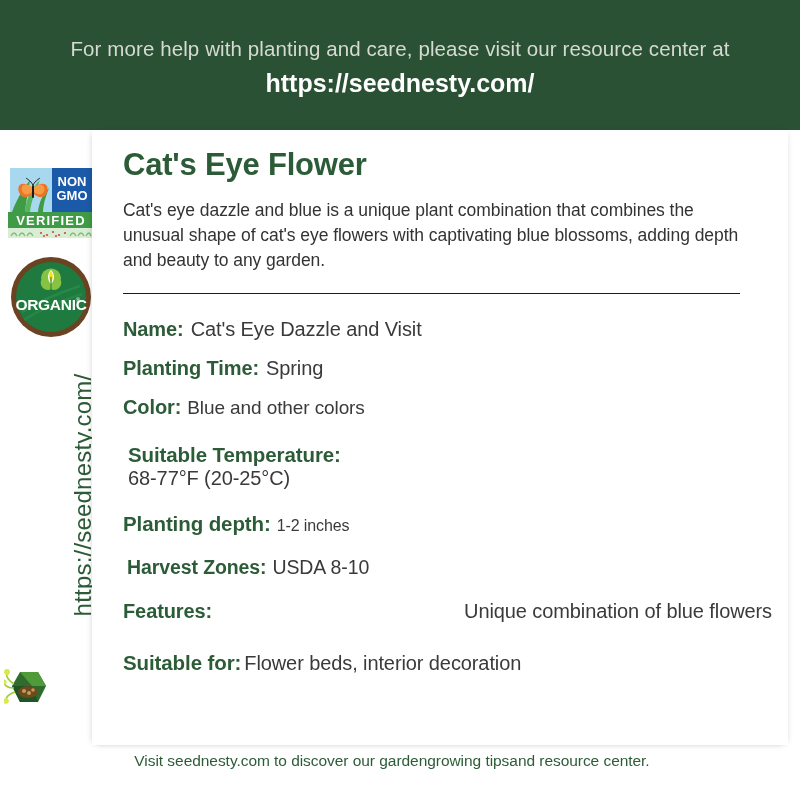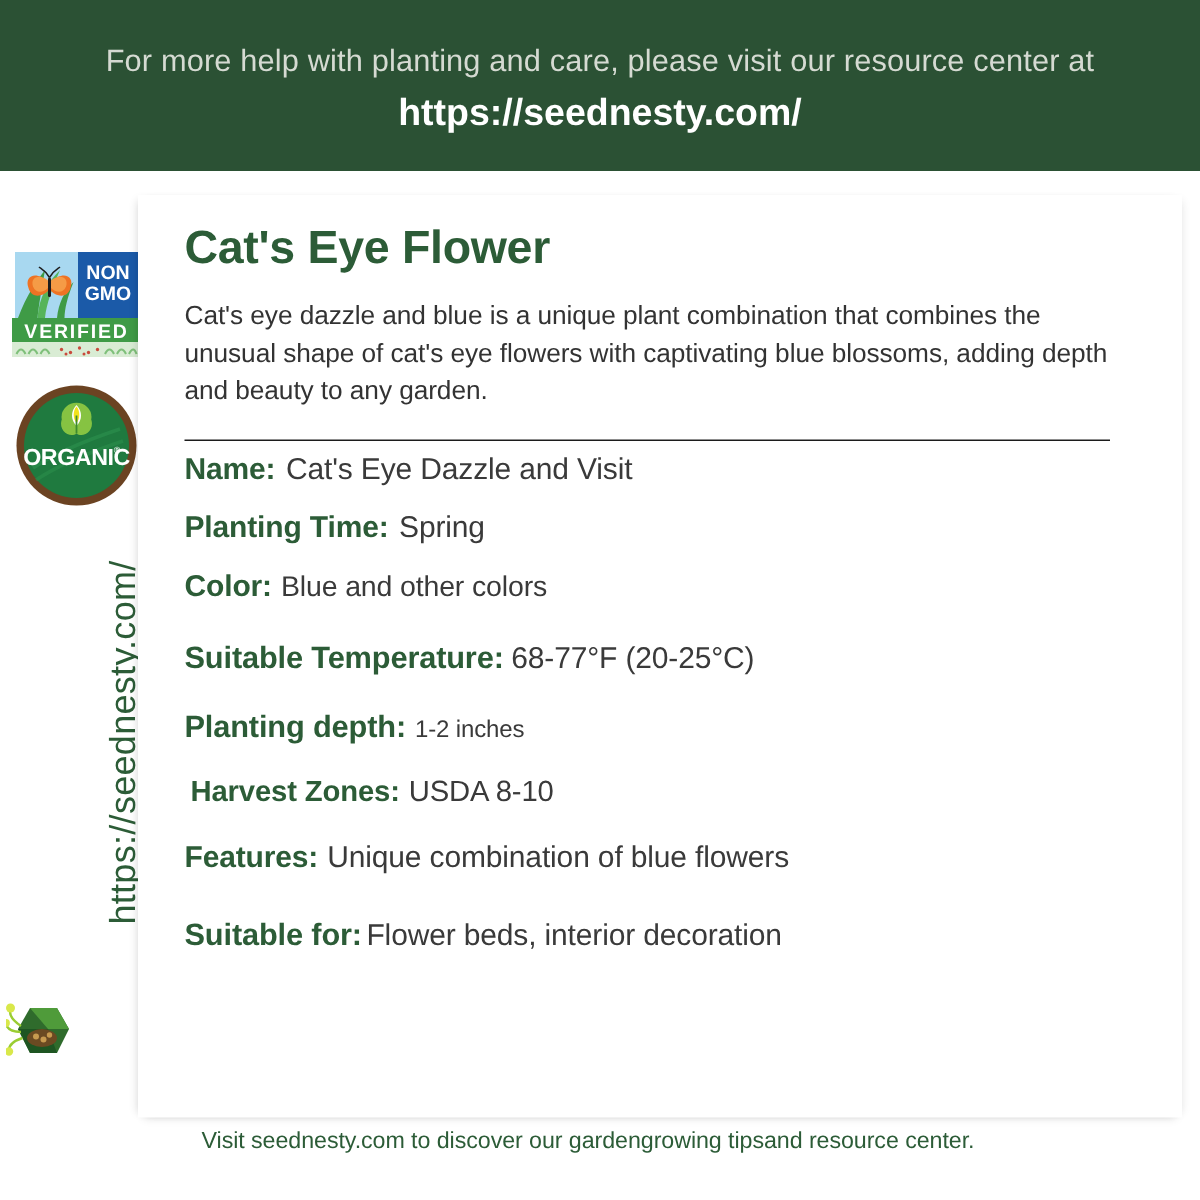--- a/index.html
+++ b/index.html
@@ -13,21 +13,21 @@
     font-family: "Liberation Sans", sans-serif;
     overflow: hidden;
     position: relative;
   }
 
   
   .header {
     position: absolute;
     left: 0; top: 0;
     width: 800px;
-    height: 114px;
+    height: 130px;
     background: #2b5134;
     display: flex;
     flex-direction: column;
     align-items: center;
     justify-content: center;
     box-sizing: border-box;
     padding-top: 6px;
   }
   .header-line1 {
     color: #d5dad2;
@@ -132,21 +132,21 @@
     letter-spacing: -0.05px;
   }
   .divider {
     margin-top: 20px;
     width: 617px;
     height: 0;
     border-top: 1.6px solid #1c1c1c;
   }
 
   .specs {
-    margin-top: 8px;
+    margin-top: 24px;
   }
   .spec-row {
     display: flex;
     align-items: baseline;
     white-space: nowrap;
   }
   .spec-label {
     color: #2c5c37;
     font-weight: bold;
     letter-spacing: -0.1px;
@@ -156,27 +156,27 @@
     letter-spacing: -0.1px;
   }
 
   
   .r0 { margin-top: 0px;  font-size: 20px; }
   .r0 .spec-value { margin-left: 7px; font-size: 20px; }
   .r1 { margin-top: 16px; font-size: 20px; }
   .r1 .spec-value { margin-left: 7px; font-size: 20px; }
   .r2 { margin-top: 16px; font-size: 20px; }
   .r2 .spec-value { margin-left: 6px; font-size: 19px; }
-  .r3 { margin-top: 24px; font-size: 20.5px; }
+  .r3 { margin-top: 24px; font-size: 20.5px; flex-direction: column; }
   .r3 .spec-value { margin-left: 5px; font-size: 20px; }
   .r4 { margin-top: 22px; font-size: 20.5px; }
   .r4 .spec-value { margin-left: 6px; font-size: 16px; }
   .r5 { margin-top: 20px; font-size: 19.5px; padding-left: 4px; }
   .r5 .spec-value { margin-left: 6px; font-size: 19.5px; }
-  .r6 { margin-top: 21px; font-size: 20px; }
+  .r6 { margin-top: 21px; font-size: 20px; justify-content: space-between; }
   .r6 .spec-value { margin-left: 6px; font-size: 20px; }
   .r7 { margin-top: 28px; font-size: 20.5px; }
   .r7 .spec-value { margin-left: 3px; font-size: 20px; }
 
   
   .footer {
     position: absolute;
     left: 0;
     top: 752px;
     width: 784px;

